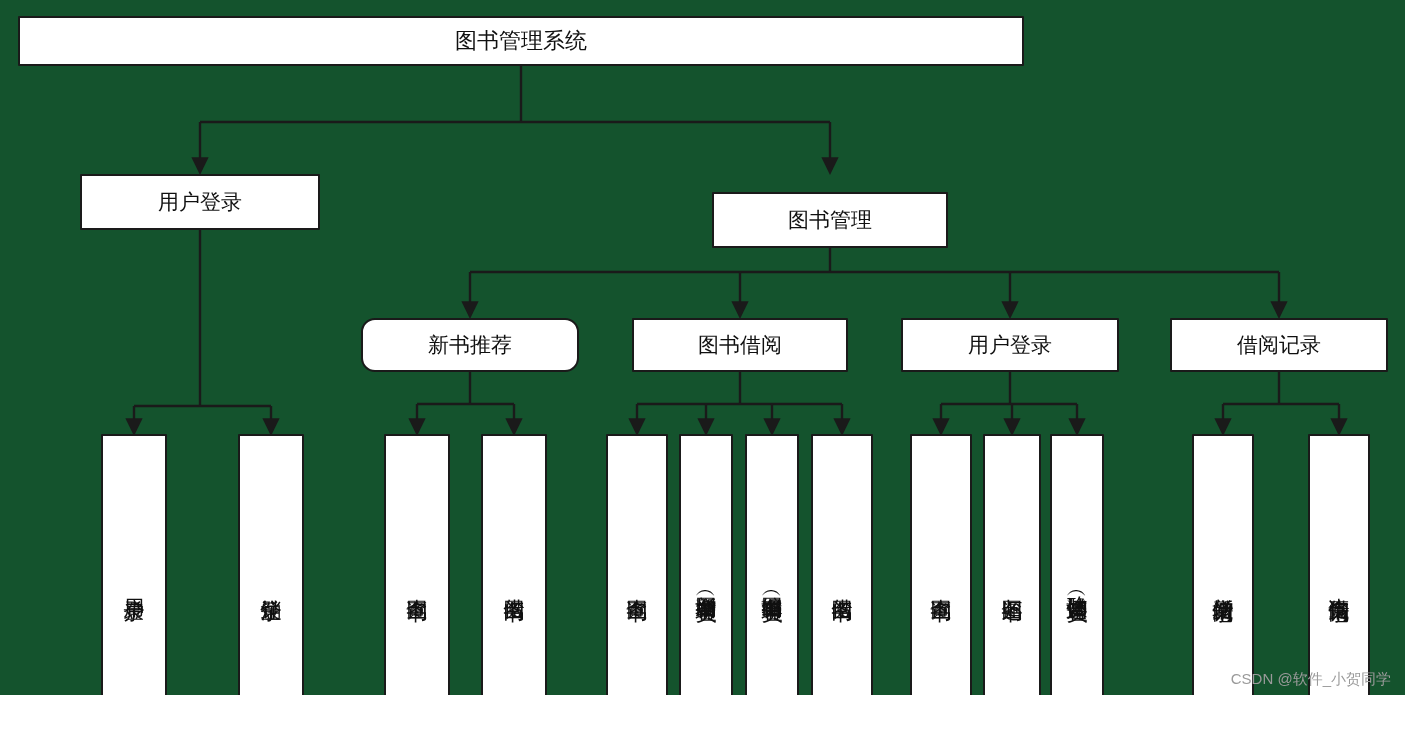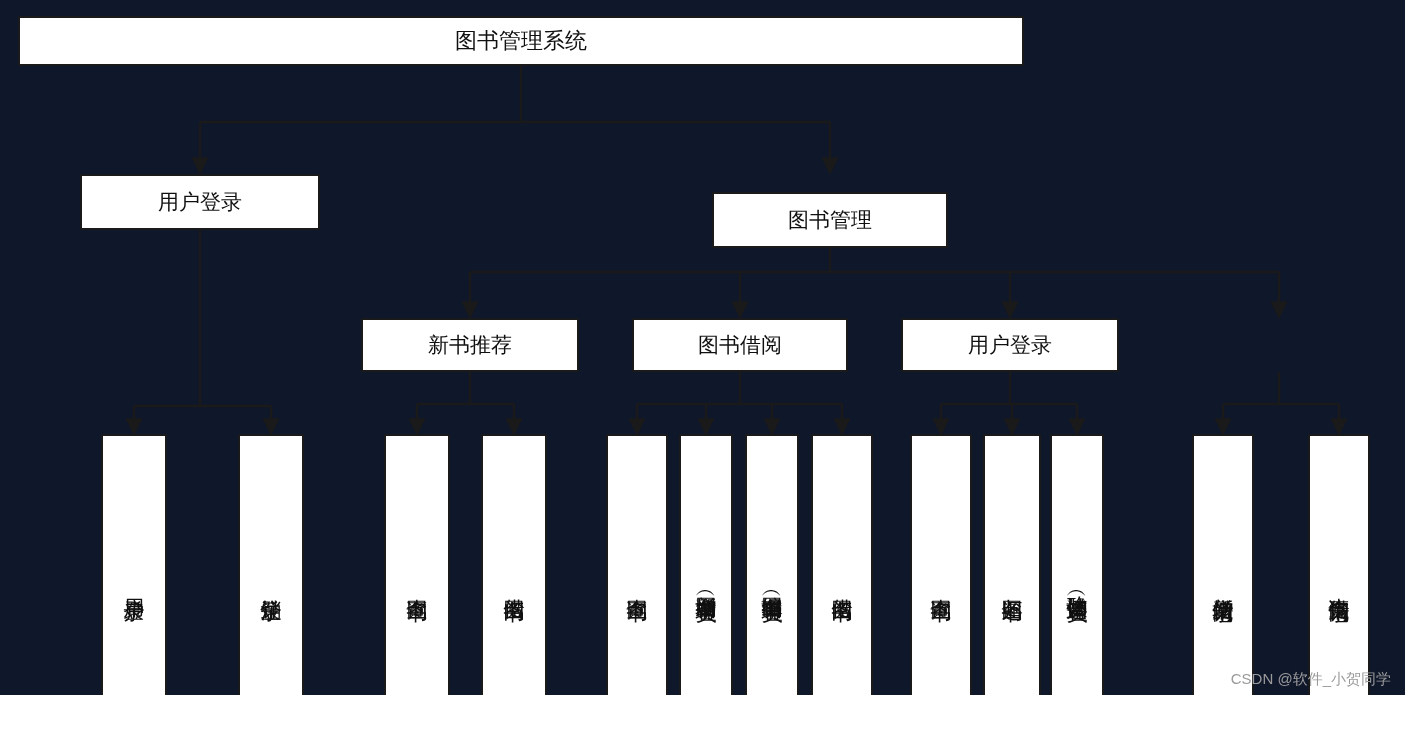--- a/index.html
+++ b/index.html
@@ -9,21 +9,21 @@
   }
   body {
     font-family: "Liberation Sans", "DejaVu Sans", sans-serif;
     color: #000000;
   }
   #canvas {
     position: relative;
     width: 1405px;
     height: 695px;
     overflow: hidden;
-    background: #0f172a;
+    background: #14532d;
   }
   #edges {
     position: absolute;
     left: 0;
     top: 0;
     width: 1405px;
     height: 747px;
     pointer-events: none;
   }
   .node {
@@ -115,26 +115,27 @@
       <path d="M1339,404 L1339,427" marker-end="url(#arrow)"></path>
     </g>
   </svg>
 
   <div class="node root" style="left:18px; top:16px; width:1006px; height:50px;">图书管理系统</div>
 
   <div class="node" style="left:80px; top:174px; width:240px; height:56px;">用户登录</div>
 
   <div class="node" style="left:712px; top:192px; width:236px; height:56px;">图书管理</div>
 
-  <div class="node" style="left:361px; top:318px; width:218px; height:54px;">新书推荐</div>
+  <div class="node" style="left:361px; top:318px; width:218px; height:54px;border-radius:14px;">新书推荐</div>
 
   <div class="node" style="left:632px; top:318px; width:216px; height:54px;">图书借阅</div>
 
   <div class="node" style="left:901px; top:318px; width:218px; height:54px;">用户登录</div>
 
+  <div class="node" style="left:1170px; top:318px; width:218px; height:54px;">借阅记录</div>
 
   <div class="node vertical" style="left:101px; top:434px; width:66px; height:299px;">用户登录</div>
 
   <div class="node vertical" style="left:238px; top:434px; width:66px; height:299px;">注销登录</div>
 
   <div class="node vertical" style="left:384px; top:434px; width:66px; height:299px;">查询图书</div>
 
   <div class="node vertical" style="left:481px; top:434px; width:66px; height:299px;">借阅图书</div>
 
   <div class="node vertical" style="left:606px; top:434px; width:62px; height:299px;">查询图书</div>

